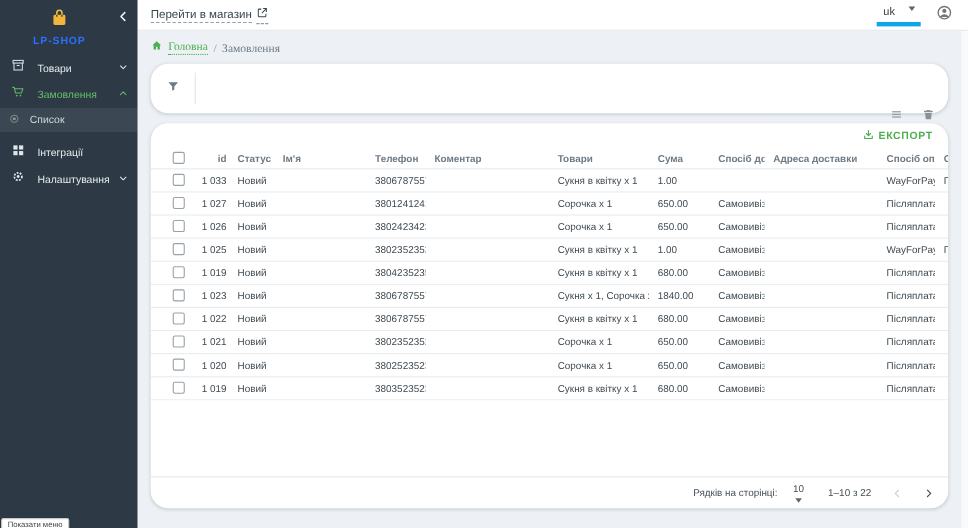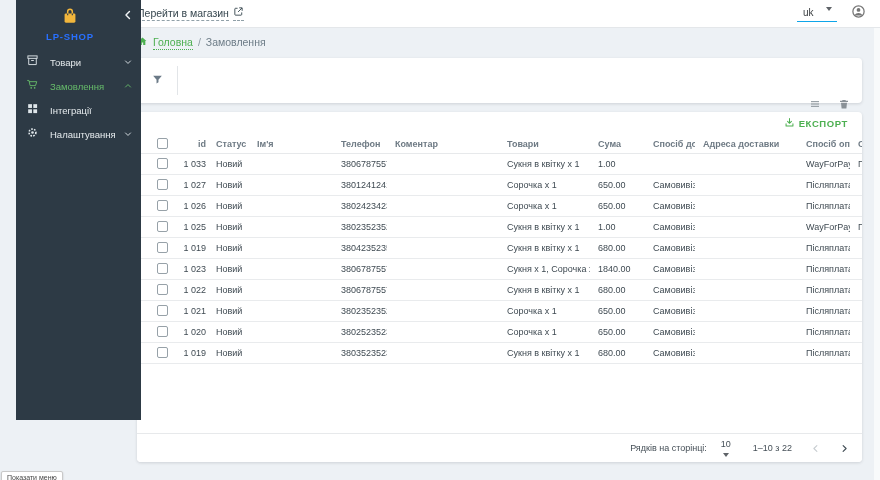--- a/index.html
+++ b/index.html
@@ -1,50 +1,50 @@
 <!DOCTYPE html>
 <html><head>
 <meta charset="utf-8">
 <style>
   * { margin:0; padding:0; box-sizing:border-box; }
   html,body { width:880px; height:480px; overflow:hidden; }
   body { font-family:"Liberation Sans", sans-serif; background:#edf1f5; position:relative; color:#3f4a52; }
 
   
-  .sidebar { position:absolute; left:16px; top:0; width:125px; height:420px; background:#2d3a45; z-index:5; }
+  .sidebar { position:absolute; left:0; top:0; width:125px; height:480px; background:#2d3a45; z-index:5; }
   .logo-row { position:relative; height:48px; }
   .logo-block { position:absolute; left:0; top:6px; width:108px; text-align:center; }
   .logo-name { color:#2970ff; font-size:9.5px; font-weight:bold; letter-spacing:.8px; margin-top:1px; }
   .collapse-btn { position:absolute; right:6px; top:8px; cursor:pointer; }
   .nav { margin-top:2px; }
   .nav-item { height:24px; display:flex; align-items:center; padding:0 8px 0 10px; cursor:pointer; }
   .nav-item .lbl { font-size:9.5px; color:#e6ebee; margin-left:11px; flex:1; white-space:nowrap; }
   .nav-item.active .lbl { color:#66bb6a; }
   .sub-item { height:22px; display:flex; align-items:center; padding:0 8px; background:rgba(255,255,255,.07); cursor:pointer; margin-bottom:7px; }
   .sub-item .lbl { font-size:9.5px; color:#cfd8dc; margin-left:9px; }
   .menu-tooltip { position:absolute; left:1px; top:471px; background:#ffffff; border:1px solid #c9c9c9; border-radius:2px; padding:2px 5px; font-size:7px; color:#444; white-space:nowrap; box-shadow:0 1px 2px rgba(0,0,0,.2); z-index:9; }
 
   
   .topbar { position:absolute; left:125px; top:0; width:755px; height:28px; background:#fff; border-bottom:1px solid #e4e7ea; display:flex; align-items:center; padding:0 14px 0 12px; z-index:4; }
   .store-link { display:flex; align-items:center; gap:4px; cursor:pointer; }
   .store-link span { font-size:10.5px; color:#37474f; border-bottom:1px dashed #90a0a8; padding-bottom:1px; }
   .topbar .spacer { flex:1; }
-  .lang-select { display:flex; align-items:flex-start; gap:12px; border-bottom:1px solid #0ea5e9; padding:2px 3px 3px 6px; width:40px; cursor:pointer; margin-right:14px; }
+  .lang-select { display:flex; align-items:flex-start; gap:12px; border-bottom:4px solid #0ea5e9; padding:2px 3px 3px 6px; width:40px; cursor:pointer; margin-right:14px; }
   .lang-select span { font-size:10px; color:#3c4043; }
   .caret-down { width:0; height:0; border-left:3.5px solid transparent; border-right:3.5px solid transparent; border-top:4px solid #5f6368; }
   .avatar-btn { cursor:pointer; display:flex; }
 
   
-  .breadcrumb { position:absolute; left:137px; top:36px; display:flex; align-items:flex-start; gap:5px; font-size:10.5px; }
+  .breadcrumb { position:absolute; left:137px; top:36px; display:flex; align-items:flex-end; gap:5px; font-size:10.5px;font-family:Liberation Serif, serif; }
   .crumb-home { color:#4caf50; border-bottom:1px dotted #4caf50; padding-bottom:1px; cursor:pointer; }
   .crumb-sep { color:#8a98a2; }
   .crumb-cur { color:#6d7c87; }
 
   
-  .card { position:absolute; background:#fff; border-radius:4px; box-shadow:0 1px 3px rgba(60,70,80,.18); }
+  .card { position:absolute; background:#fff; border-radius:16px; box-shadow:0 1px 3px rgba(60,70,80,.18); }
   .filter-card { left:137px; top:58px; width:725px; height:45px; display:flex; align-items:center; }
   .filter-btn { width:40px; display:flex; justify-content:center; cursor:pointer; }
   .filter-divider { width:1px; height:29px; background:#e2e5e8; }
 
   .actions-row { position:absolute; left:137px; top:96px; width:725px; height:16px; display:flex; justify-content:flex-end; align-items:center; gap:17px; padding-right:12px; }
   .actions-row .abtn { cursor:pointer; display:flex; }
 
   .table-card { left:137px; top:112px; width:725px; height:350px; overflow:hidden; }
   .export-row { height:23px; display:flex; justify-content:flex-end; align-items:center; padding-right:10px; }
   .export-btn { display:flex; align-items:center; gap:4px; color:#4caf50; font-size:9.5px; font-weight:bold; letter-spacing:.6px; cursor:pointer; padding:2px 4px; }
@@ -114,20 +114,29 @@
           </svg>
       </span>
       <span class="lbl">Замовлення</span>
       <span>
         <svg width="10" height="10" viewBox="0 0 24 24">
             <polyline points="6,14.5 12,8.5 18,14.5" fill="none" stroke="#66bb6a" stroke-width="2.2" stroke-linecap="round" stroke-linejoin="round"></polyline>
           </svg>
       </span>
     </div>
 
+    <div class="sub-item">
+      <span>
+        <svg width="10" height="10" viewBox="0 0 24 24">
+            <circle cx="12" cy="12" r="8" fill="none" stroke="#87988f" stroke-width="2"></circle>
+            <circle cx="12" cy="12" r="3.4" fill="#87988f"></circle>
+          </svg>
+      </span>
+      <span class="lbl">Список</span>
+    </div>
 
     <div class="nav-item">
       <span>
         <svg width="13" height="13" viewBox="0 0 24 24">
             <rect x="4" y="4" width="7" height="7" fill="#dfe6ea"></rect>
             <rect x="13.5" y="4" width="7" height="7" fill="#dfe6ea"></rect>
             <rect x="4" y="13.5" width="7" height="7" fill="#dfe6ea"></rect>
             <rect x="13.5" y="13.5" width="7" height="7" fill="#dfe6ea"></rect>
           </svg>
       </span>

